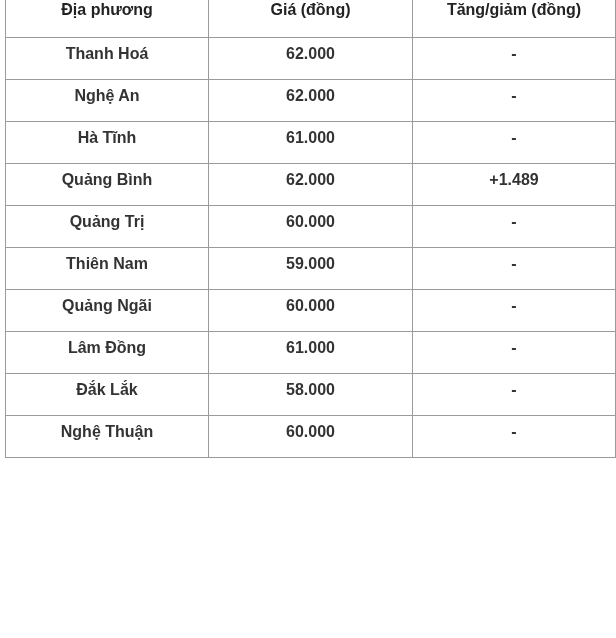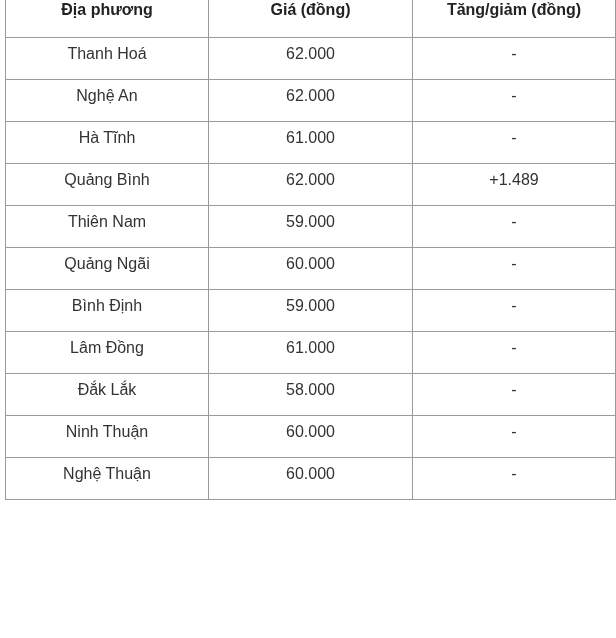--- a/index.html
+++ b/index.html
@@ -14,20 +14,21 @@
       color: #333333;
     }
     col.c1 { width: 203px; }
     col.c2 { width: 204px; }
     col.c3 { width: 203px; }
     th, td {
       border: 1px solid #9a9a9a;
       text-align: center;
       vertical-align: top;
       padding: 0;
+      font-weight: bold;
     }
     th {
       height: 42px;
       font-weight: bold;
       line-height: 30px;
       color: #222222;
     }
     td {
       height: 42px;
       line-height: 30px;
@@ -67,49 +68,44 @@
         <td>Hà Tĩnh</td>
         <td>61.000</td>
         <td>-</td>
       </tr>
       <tr>
         <td>Quảng Bình</td>
         <td>62.000</td>
         <td>+1.489</td>
       </tr>
       <tr>
+        <td>Quảng Trị</td>
+        <td>60.000</td>
+        <td>-</td>
+      </tr>
+      <tr>
         <td>Thiên Nam</td>
         <td>59.000</td>
         <td>-</td>
       </tr>
       <tr>
         <td>Quảng Ngãi</td>
         <td>60.000</td>
-        <td>-</td>
-      </tr>
-      <tr>
-        <td>Bình Định</td>
-        <td>59.000</td>
         <td>-</td>
       </tr>
       <tr>
         <td>Lâm Đồng</td>
         <td>61.000</td>
         <td>-</td>
       </tr>
       <tr>
         <td>Đắk Lắk</td>
         <td>58.000</td>
         <td>-</td>
       </tr>
       <tr>
-        <td>Ninh Thuận</td>
-        <td>60.000</td>
-        <td>-</td>
-      </tr>
-      <tr>
         <td>Nghệ Thuận</td>
         <td>60.000</td>
         <td>-</td>
       </tr>
     </tbody>
   </table>
 </div>
 
 </body></html>

